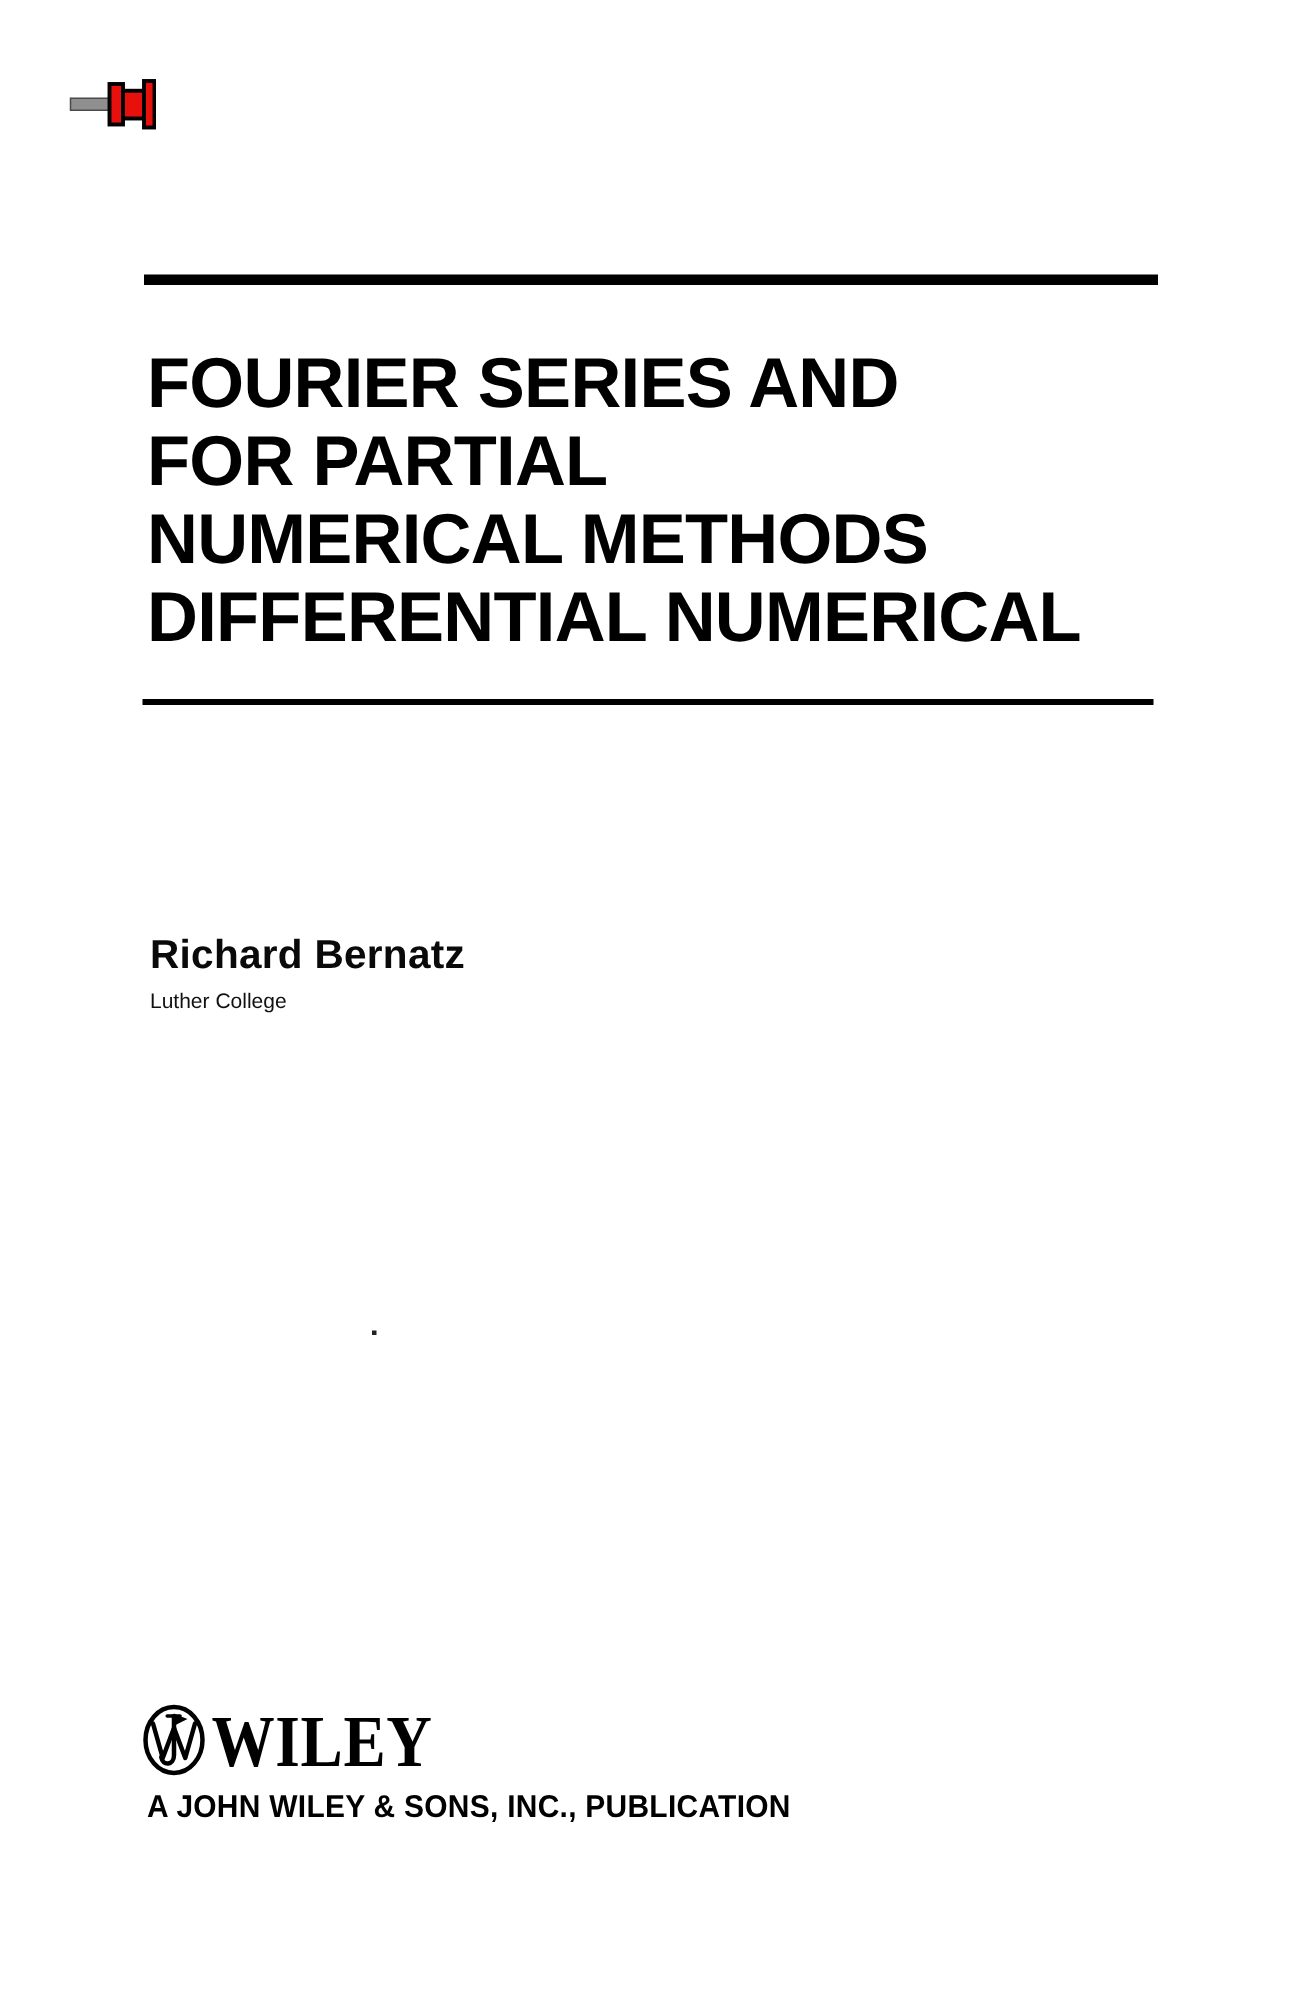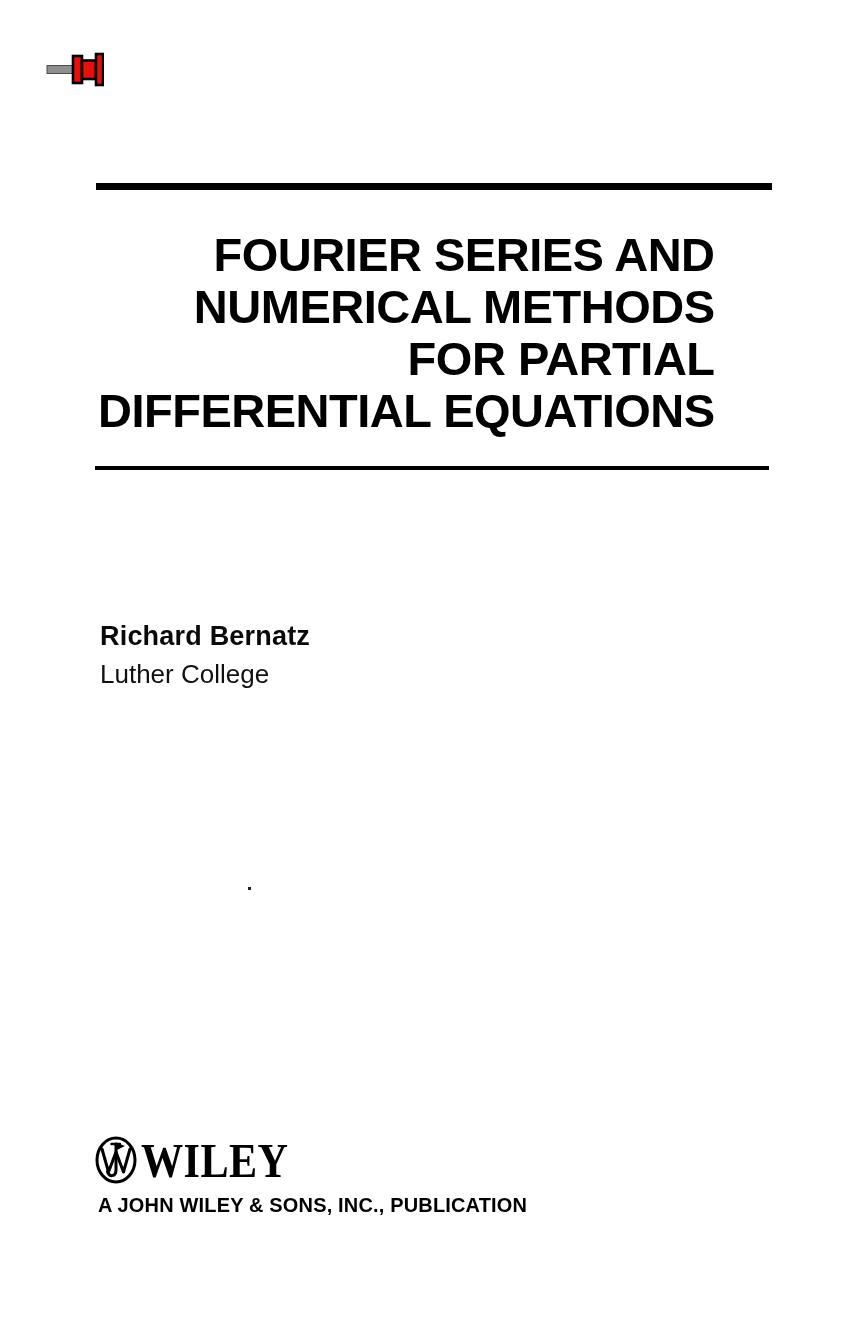--- a/index.html
+++ b/index.html
@@ -46,38 +46,38 @@
     position: absolute;
     left: 98px;
     top: 229px;
     font-weight: 700;
     font-size: 47px;
     line-height: 52px;
     letter-spacing: -0.5px;
     color: #000;
     white-space: nowrap;
   }
-  .title span { display: block; text-align: right; }
+  .title span { display: block; }
 
   
   .author-block {
     position: absolute;
     left: 100px;
     top: 621px;
   }
   .author-name {
     font-weight: 700;
     font-size: 27px;
     letter-spacing: 0.2px;
     color: #0a0a0a;
   }
   .author-affiliation {
     margin-top: 7px;
     font-weight: 400;
-    font-size: 26px;
+    font-size: 14px;
     color: #111;
   }
 
   
   .scan-dot {
     position: absolute;
     left: 248px;
     top: 887px;
     width: 3px;
     height: 3px;
@@ -127,23 +127,23 @@
     <rect x="1" y="13.5" width="27" height="8" stroke="#4a4a4a" stroke-width="1" fill="#8f8f8f"></rect>
     <rect x="27" y="4" width="9" height="27" stroke="#000" stroke-width="2.6" fill="#e8100c"></rect>
     <rect x="36" y="8.5" width="14" height="18.5" stroke="#000" stroke-width="2.6" fill="#e8100c"></rect>
     <rect x="50" y="2" width="7" height="31" stroke="#000" stroke-width="2.6" fill="#e8100c"></rect>
   </svg>
 
   <div class="rule-top"></div>
 
   <h1 class="title">
     <span>FOURIER SERIES AND</span>
+    <span>FOR PARTIAL</span>
     <span>NUMERICAL METHODS</span>
-    <span>FOR PARTIAL</span>
-    <span>DIFFERENTIAL EQUATIONS</span>
+    <span>DIFFERENTIAL NUMERICAL</span>
   </h1>
 
   <div class="rule-divider"></div>
 
   <div class="author-block">
     <div class="author-name">Richard Bernatz</div>
     <div class="author-affiliation">Luther College</div>
   </div>
 
   <div class="scan-dot"></div>

